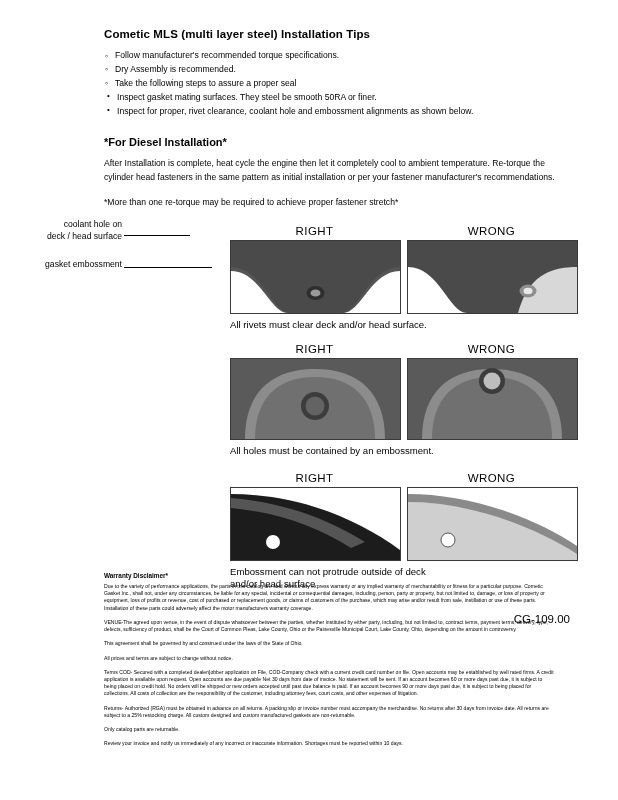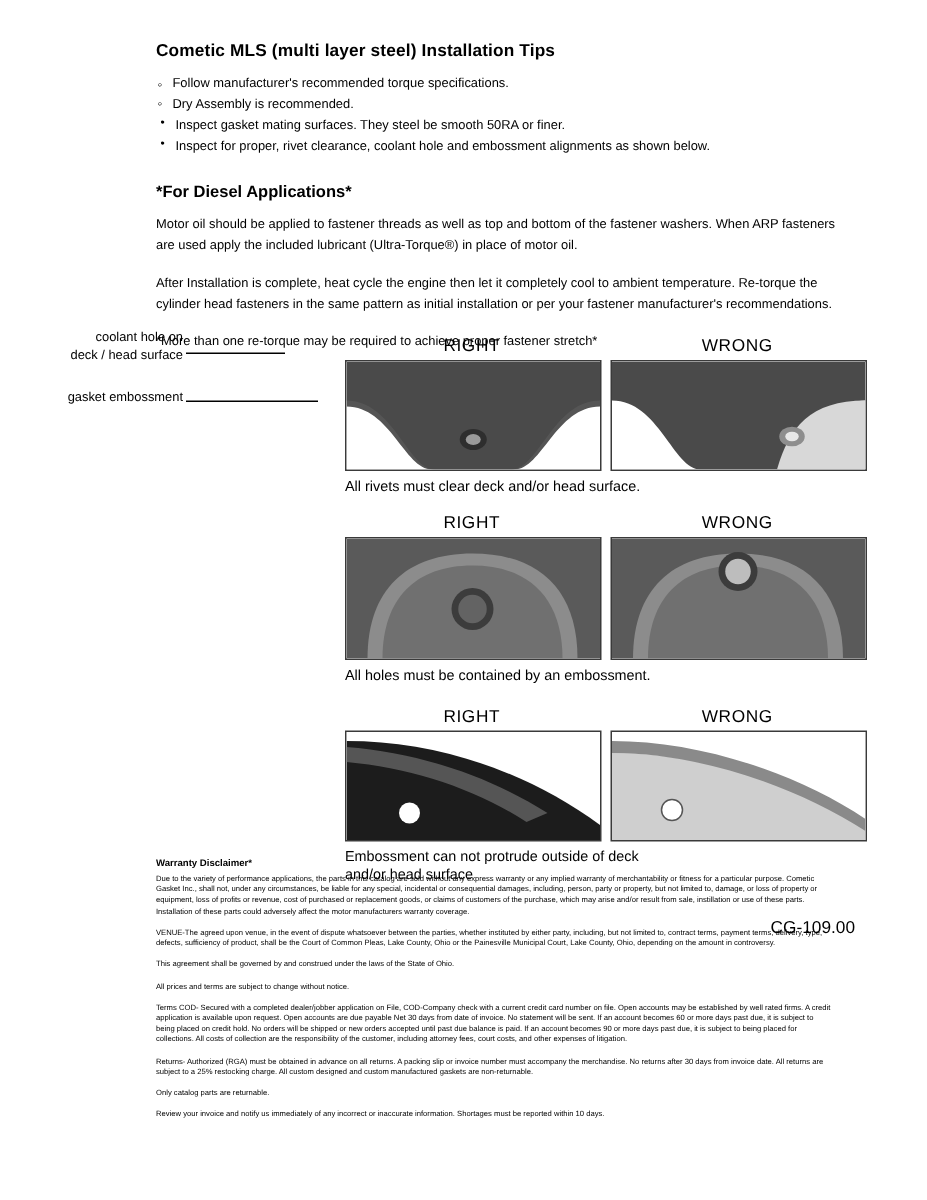--- a/index.html
+++ b/index.html
@@ -169,30 +169,30 @@
 <body>
 
 <div class="page">
 
   <div class="content">
     <h1 class="title">Cometic MLS (multi layer steel) Installation Tips</h1>
 
     <ul class="bullets">
       <li>Follow manufacturer's recommended torque specifications.</li>
       <li>Dry Assembly is recommended.</li>
+      <li>Take the following steps to assure a proper seal</li>
     </ul>
 
     <ul class="sub-bullets">
       <li>Inspect gasket mating surfaces.  They steel be smooth 50RA or finer.</li>
       <li>Inspect for proper, rivet clearance, coolant hole and embossment alignments as shown below.</li>
     </ul>
 
-    <h2 class="subtitle">*For Diesel Applications*</h2>
-
-    <p class="para">Motor oil should be applied to fastener threads as well as top and bottom of the fastener washers.  When ARP fasteners are used apply the included lubricant (Ultra-Torque®) in place of motor oil.</p>
+    <h2 class="subtitle">*For Diesel Installation*</h2>
+
     <p class="para">After Installation is complete, heat cycle the engine then let it completely cool to ambient temperature.  Re-torque the cylinder head fasteners in the same pattern as initial installation or per your fastener manufacturer's recommendations.</p>
     <p class="para last">*More than one re-torque may be required to achieve proper fastener stretch*</p>
   </div>
 
   <div class="figures">
 
     <div class="group row-offset">
       <div class="fig-row">
         <div class="fig-block">
           <div class="fig-label">RIGHT</div>

